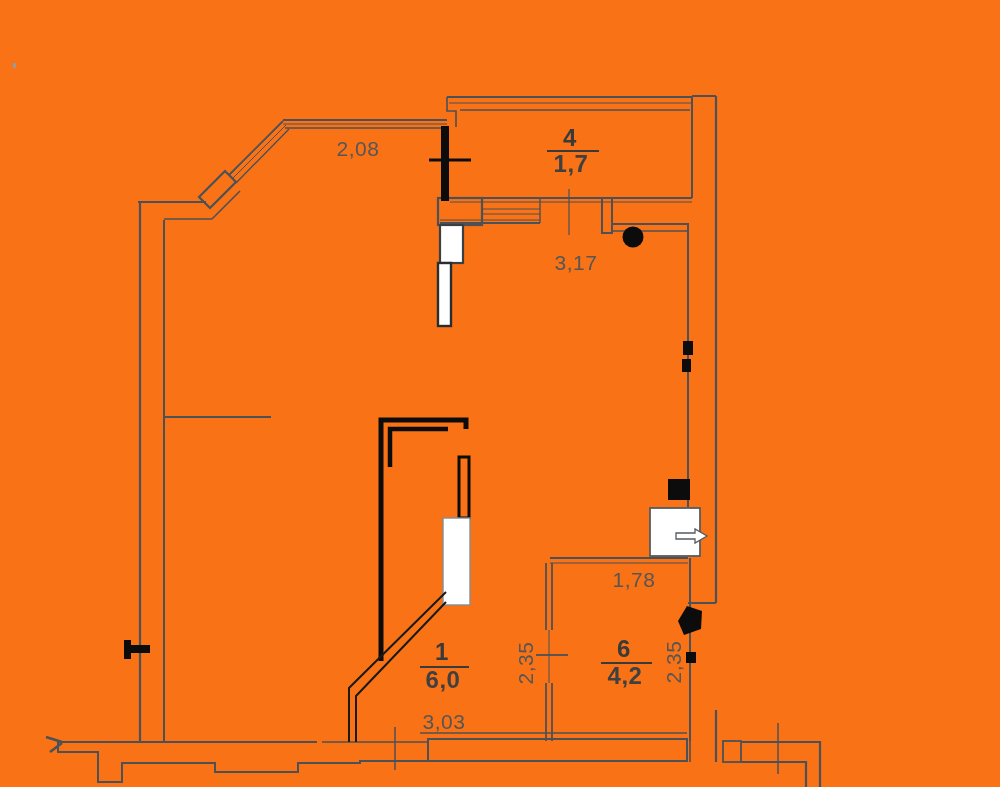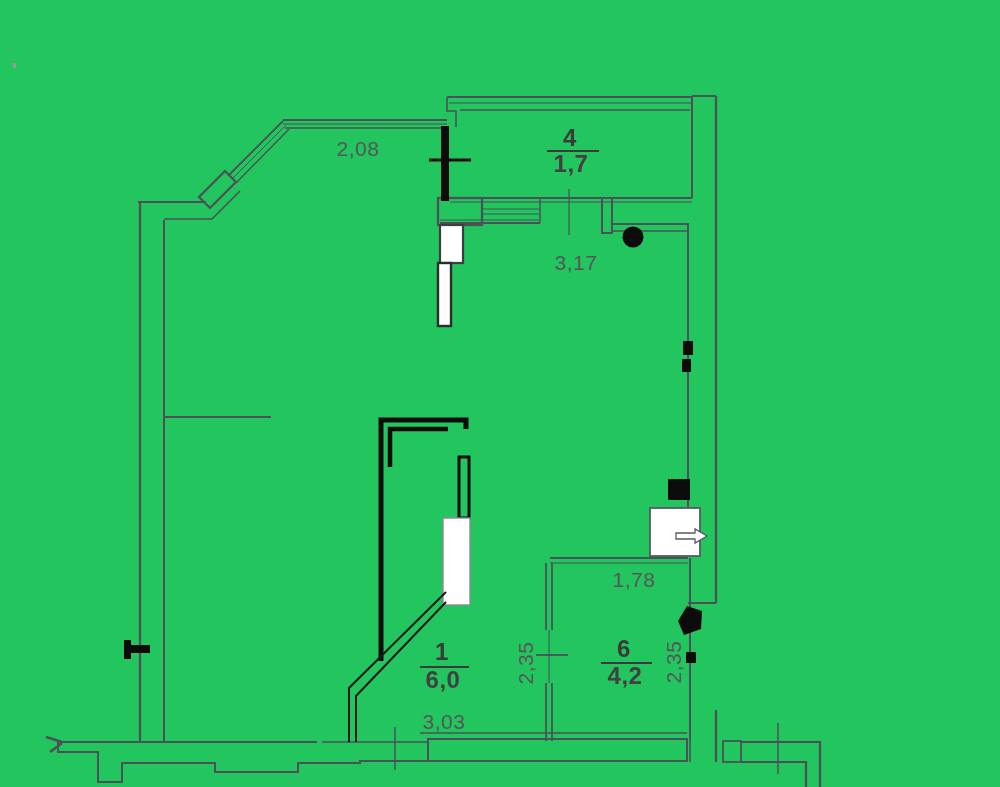--- a/index.html
+++ b/index.html
@@ -1,16 +1,16 @@
 <!DOCTYPE html>
 <html><head>
 <meta charset="utf-8">
 <style>
   html,body{margin:0;padding:0;background:#ffffff;}
-  .canvas{position:relative;width:1000px;height:787px;background:#22c55e;overflow:hidden;}
+  .canvas{position:relative;width:1000px;height:787px;background:#f97316;overflow:hidden;}
   svg{display:block;width:1000px;height:787px;}
   svg text{font-family:"Liberation Sans", sans-serif;letter-spacing:0.5px;}
   .dim{font-size:21px;fill:#565656;}
   .roomnum{font-size:24px;font-weight:bold;fill:#3a3a3a;}
   .area{font-size:24px;fill:#404040;font-weight:bold;}
   .w{stroke:#4b5156;fill:none;}
   .blk{stroke:#0c0c0c;fill:none;}
 </style>
 </head>
 <body>

